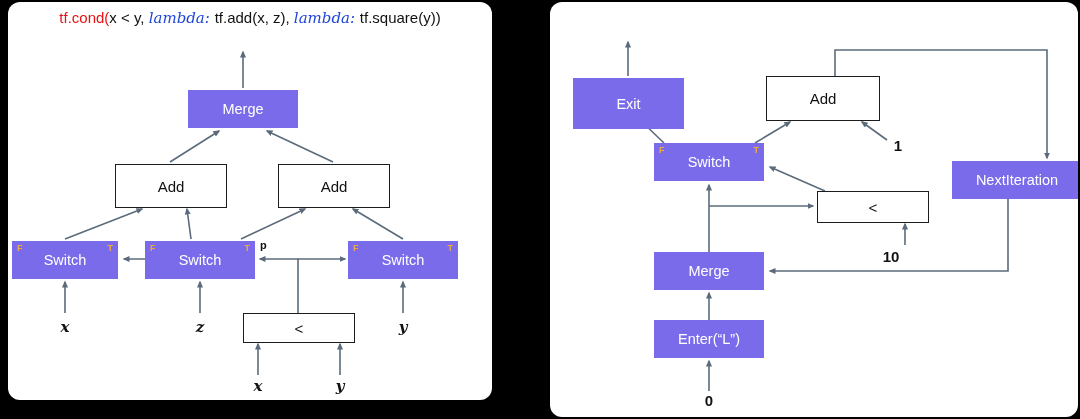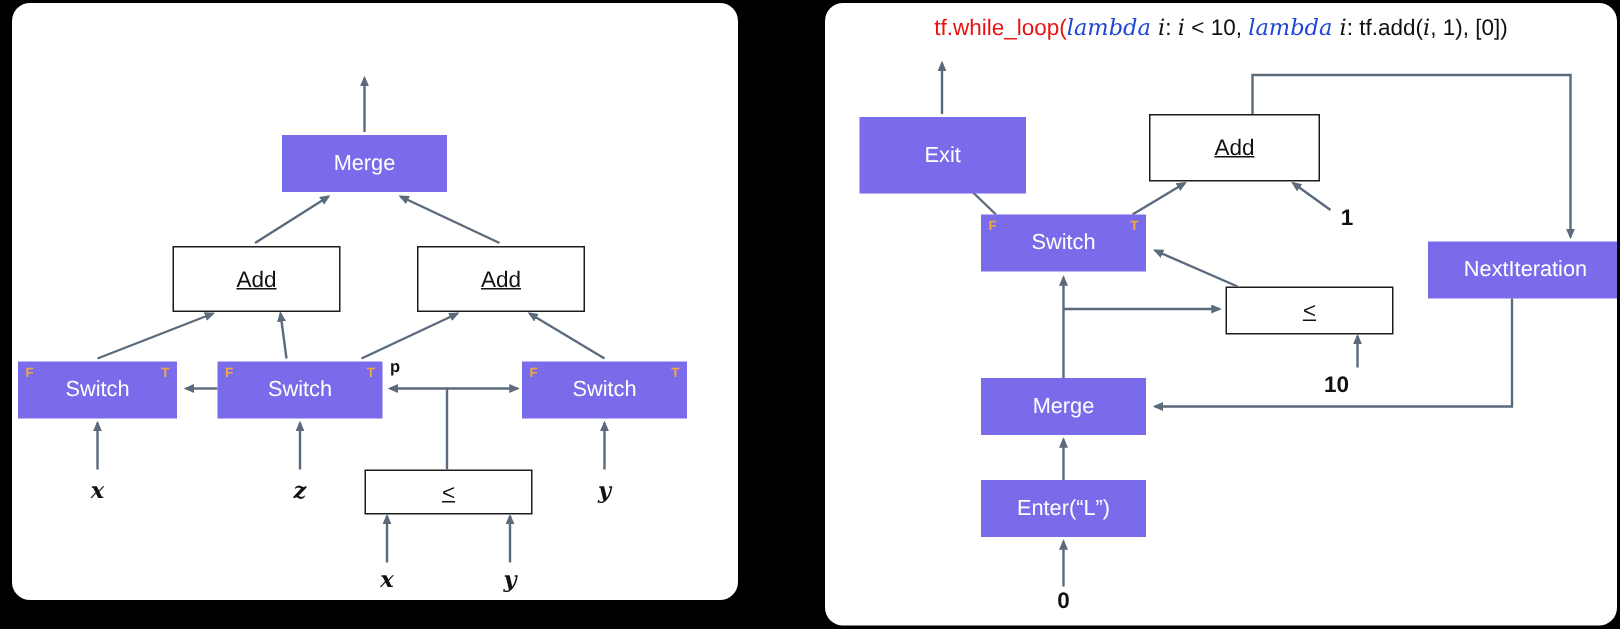--- a/index.html
+++ b/index.html
@@ -10,37 +10,38 @@
   .panel.right{left:550px;top:2px;width:528px;height:415px;}
   .ptitle{position:absolute;top:7px;left:0;right:0;text-align:center;
           font:15px "Liberation Sans",sans-serif;color:#111;white-space:pre;}
   .t-red{color:#e81212;}
   .t-blue{color:#1f46d7;font-style:italic;font-family:"DejaVu Serif",serif;}
   .t-i{font-style:italic;font-family:"DejaVu Serif",serif;}
   svg.wires{position:absolute;left:0;top:0;}
   .pbox{position:absolute;background:#7a6bea;color:#fff;display:flex;align-items:center;
         justify-content:center;font:14.5px "Liberation Sans",sans-serif;}
   .wbox{position:absolute;background:#fff;border:1.6px solid #1c1c1c;color:#111;display:flex;
-        align-items:center;justify-content:center;font:15px "Liberation Sans",sans-serif;text-decoration:underline;}
+        align-items:center;justify-content:center;font:15px "Liberation Sans",sans-serif;}
   .ft{position:absolute;top:2px;font:bold 9px "Liberation Sans",sans-serif;color:#f2a93b;}
   .ft.f{left:5px;} .ft.t{right:5px;}
   .mathlbl{position:absolute;transform:translateX(-50%);
            font:bold italic 15px "DejaVu Serif",serif;color:#111;}
   .numlbl{position:absolute;transform:translateX(-50%);
           font:bold 15px "Liberation Sans",sans-serif;color:#111;}
   .plbl{position:absolute;font:bold 11px "Liberation Sans",sans-serif;color:#111;}
   .watermark{position:absolute;right:2px;bottom:0;font:bold 50px "Liberation Sans",sans-serif;
              color:#c7c7c7;opacity:.72;letter-spacing:1px;z-index:4;}
 </style>
 </head>
 <body>
 
 <div class="stage">
 
   <section class="panel left">
+    <div class="ptitle"><span class="t-red">tf.cond(</span><span>x &lt; y, </span><span class="t-blue">lambda</span><span class="t-blue">: </span><span>tf.add(x, z), </span><span class="t-blue">lambda</span><span class="t-blue">: </span><span>tf.square(y))</span></div>
 
     <svg class="wires" width="484" height="398">
       <defs>
         <marker id="arrL" markerWidth="8" markerHeight="8" refX="5.5" refY="3" orient="auto" markerUnits="userSpaceOnUse">
           <path d="M0,0 L7,3 L0,6 Z" fill="#5b6b7b"></path>
         </marker>
       </defs>
       <g stroke="#5b6b7b" stroke-width="1.6" fill="none">
         <line x1="235" y1="86" x2="235" y2="50" marker-end="url(#arrL)"></line>
         <line x1="162" y1="160" x2="211" y2="129" marker-end="url(#arrL)"></line>
@@ -93,21 +94,20 @@
     <div class="plbl" style="left:252px;top:237px">p</div>
 
     <div class="mathlbl" style="left:57px;top:316px">x</div>
     <div class="mathlbl" style="left:192px;top:316px">z</div>
     <div class="mathlbl" style="left:395px;top:316px">y</div>
     <div class="mathlbl" style="left:250px;top:375px">x</div>
     <div class="mathlbl" style="left:332px;top:375px">y</div>
   </section>
 
   <section class="panel right">
-    <div class="ptitle"><span class="t-red">tf.while_loop(</span><span class="t-blue">lambda </span><span class="t-i">i</span><span>: </span><span class="t-i">i</span><span> &lt; 10, </span><span class="t-blue">lambda </span><span class="t-i">i</span><span>: tf.add(</span><span class="t-i">i</span><span>, 1), [0])</span></div>
 
     <svg class="wires" width="528" height="415">
       <defs>
         <marker id="arrR" markerWidth="8" markerHeight="8" refX="5.5" refY="3" orient="auto" markerUnits="userSpaceOnUse">
           <path d="M0,0 L7,3 L0,6 Z" fill="#5b6b7b"></path>
         </marker>
       </defs>
       <g stroke="#5b6b7b" stroke-width="1.6" fill="none">
         <line x1="78" y1="74" x2="78" y2="40" marker-end="url(#arrR)"></line>
         <line x1="114" y1="141" x2="90" y2="118" marker-end="url(#arrR)"></line>

